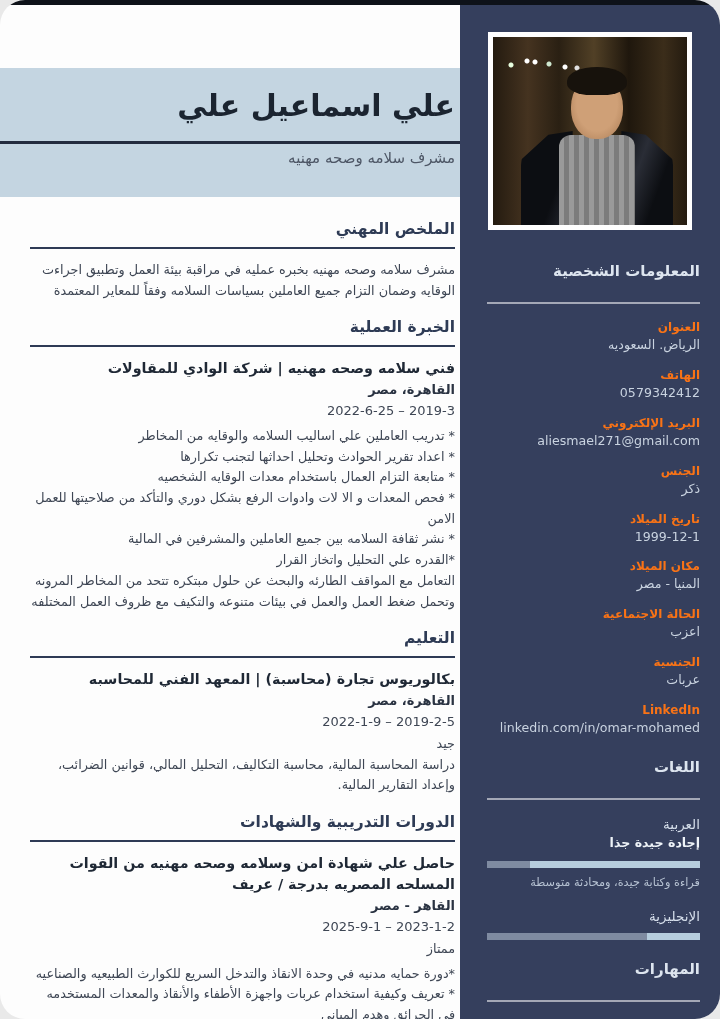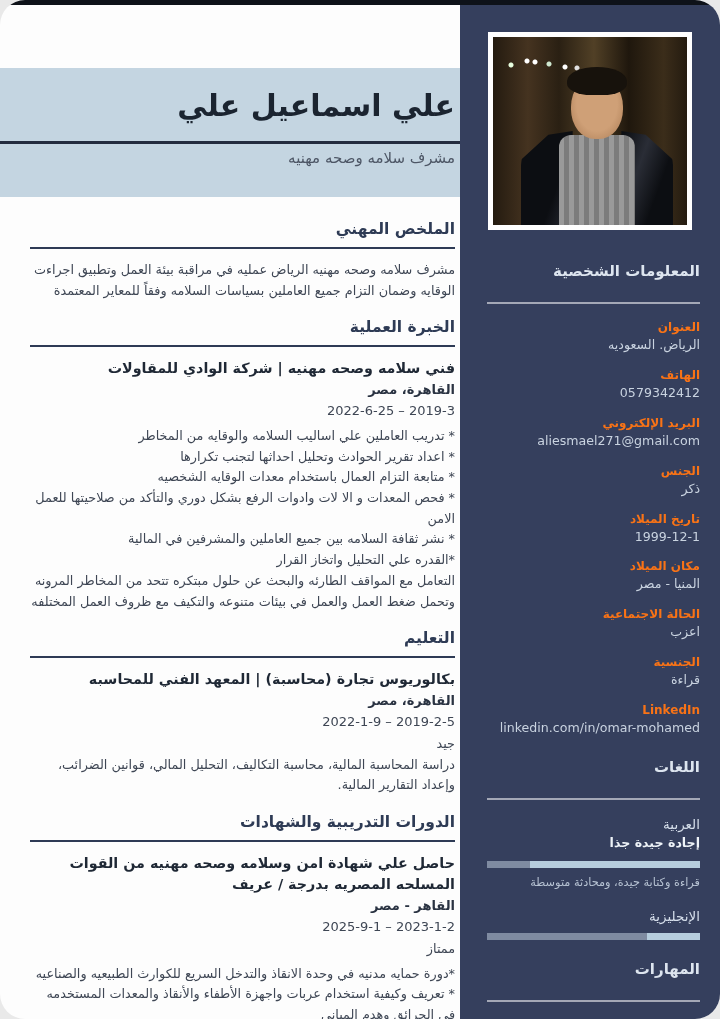--- a/index.html
+++ b/index.html
@@ -114,21 +114,21 @@
       <div class="photo-shirt"></div>
       <div class="photo-head"></div>
       <div class="photo-hair"></div>
     </div>
   </div>
 
   <div class="main">
 
     <div class="m-section">
       <div class="m-heading">الملخص المهني</div>
-      <div class="summary-text">مشرف سلامه وصحه مهنيه الرياض عمليه في مراقبة بيئة العمل وتطبيق اجراءت الوقايه وضمان التزام جميع العاملين بسياسات السلامه وفقاً للمعاير المعتمدة</div>
+      <div class="summary-text">مشرف سلامه وصحه مهنيه بخبره عمليه في مراقبة بيئة العمل وتطبيق اجراءت الوقايه وضمان التزام جميع العاملين بسياسات السلامه وفقاً للمعاير المعتمدة</div>
     </div>
 
     <div class="m-section">
       <div class="m-heading">الخبرة العملية</div>
       <div>
         <div class="item-title">فني سلامه وصحه مهنيه | شركة الوادي للمقاولات</div>
         <div class="item-loc">القاهرة، مصر</div>
         <div class="item-date">2019-3 – 2022-6-25</div>
         <div class="bullets">
           <div class="bullet-line">* تدريب العاملين علي اساليب السلامه والوقايه من المخاطر</div>
@@ -198,21 +198,21 @@
         <div class="sb-field">
           <div class="sb-label">مكان الميلاد</div>
           <div class="sb-value">المنيا - مصر</div>
         </div>
         <div class="sb-field">
           <div class="sb-label">الحالة الاجتماعية</div>
           <div class="sb-value">اعزب</div>
         </div>
         <div class="sb-field">
           <div class="sb-label">الجنسية</div>
-          <div class="sb-value">قراءة</div>
+          <div class="sb-value">عربات</div>
         </div>
         <div class="sb-field">
           <div class="sb-label">LinkedIn</div>
           <div class="sb-value">linkedin.com/in/omar-mohamed</div>
         </div>
       </div>
 
       <div class="sb-section">
         <div class="sb-heading">اللغات</div>
 

